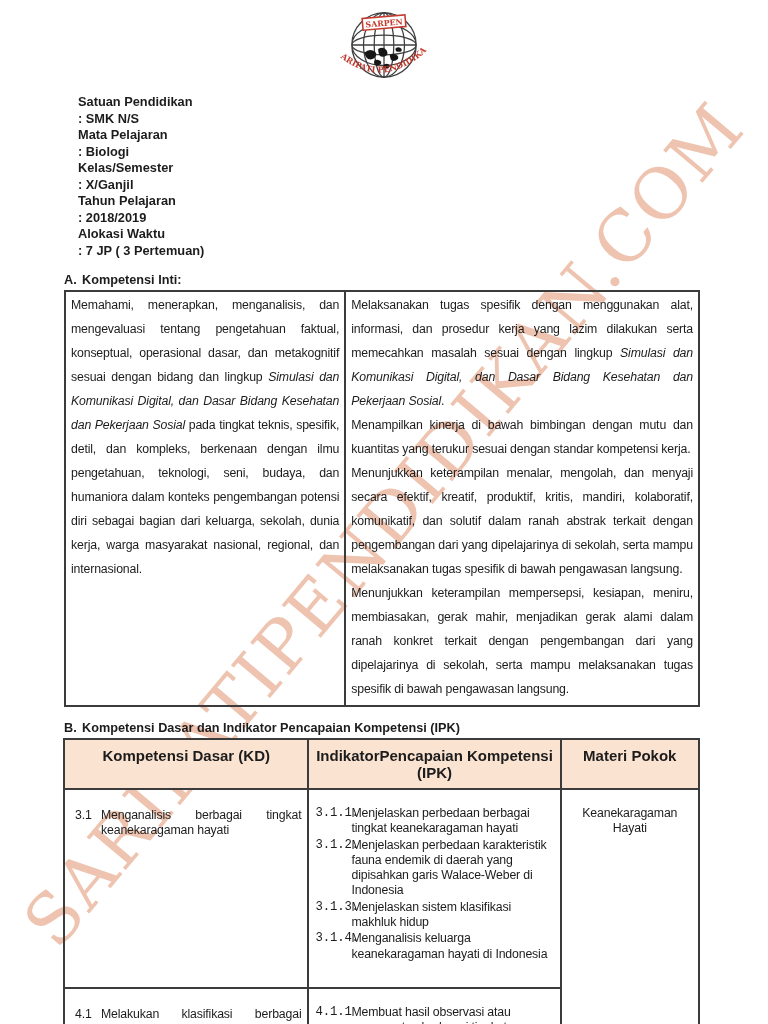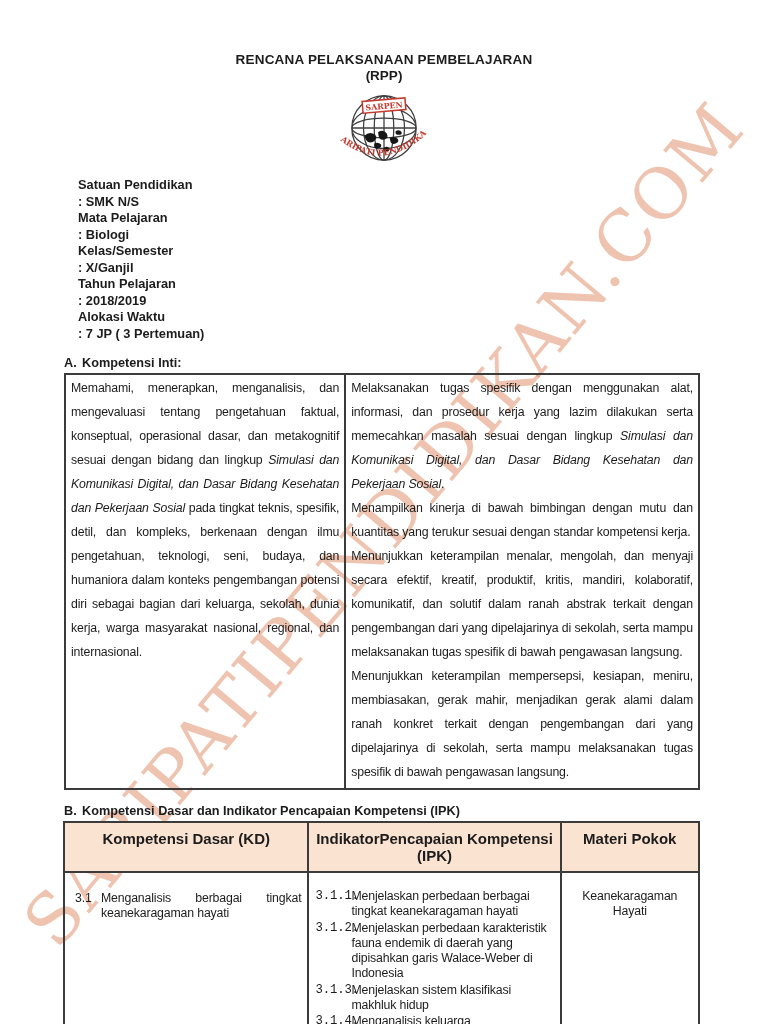--- a/index.html
+++ b/index.html
@@ -65,24 +65,20 @@
   .ipk-text { flex: 1; }
   .cell-mp { text-align: center; padding-top: 3px; line-height: 16px; }
 </style>
 </head>
 <body>
 
 <div class="watermark">SARIPATIPENDIDIKAN.COM</div>
 
 <div class="content">
 
-  <div class="title-block">
-    <div class="title-line1">RENCANA PELAKSANAAN PEMBELAJARAN</div>
-    <div class="title-line2">(RPP)</div>
-  </div>
 
   <div class="logo-wrap">
     <svg width="98" height="82" viewBox="0 0 100 84">
       <defs>
         <clipPath id="globeClip">
             <circle cx="50" cy="42" r="33"></circle>
           </clipPath>
         <path id="arcPath" d="M 4 54 Q 50 90 96 46" fill="none"></path>
       </defs>
       <g stroke="#3f3f3f" stroke-width="1.3" fill="none">

